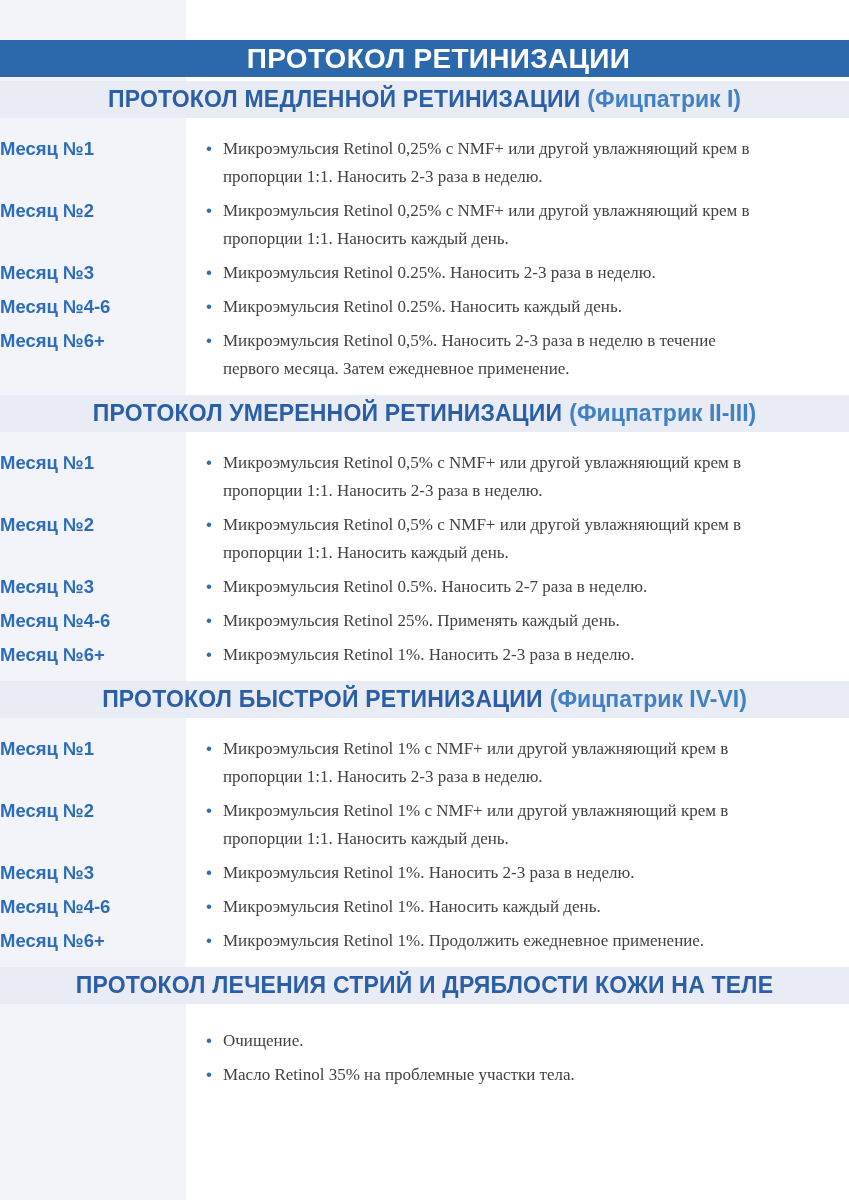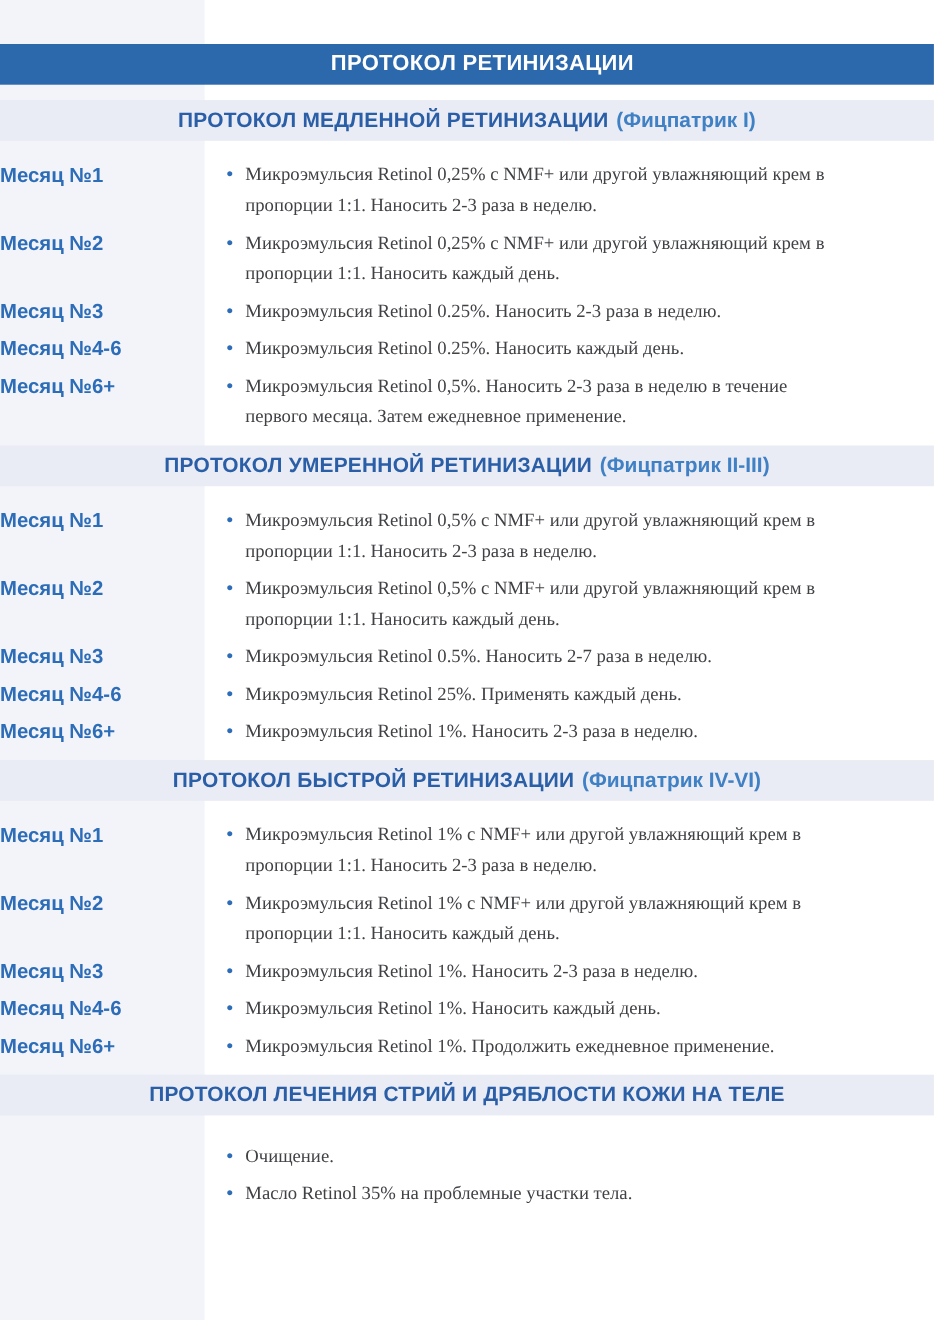--- a/index.html
+++ b/index.html
@@ -22,32 +22,32 @@
   .content { position: relative; }
   .top-gap { height: 40px; }
   .main-header {
     height: 37px;
     background: var(--header-bg, #2c68ac);
     color: var(--header-text, #ffffff);
     display: flex;
     align-items: center;
     justify-content: center;
     font-weight: bold;
-    font-size: 20px;
+    font-size: 28px;
     letter-spacing: 0.3px;
-    margin-bottom: 14px;
+    margin-bottom: 4px;
     padding-left: 28px;
   }
   .band {
     height: 37px;
     background: var(--band-bg, #e9ecf4);
     display: flex;
     align-items: center;
     justify-content: center;
-    font-size: 19px;
+    font-size: 23px;
     white-space: nowrap;
   }
   .band-title {
     color: var(--section-title, #2a5ea7);
     font-weight: bold;
     letter-spacing: 0.2px;
   }
   .band-subtitle {
     color: var(--section-subtitle, #4080c4);
     margin-left: 7px;

